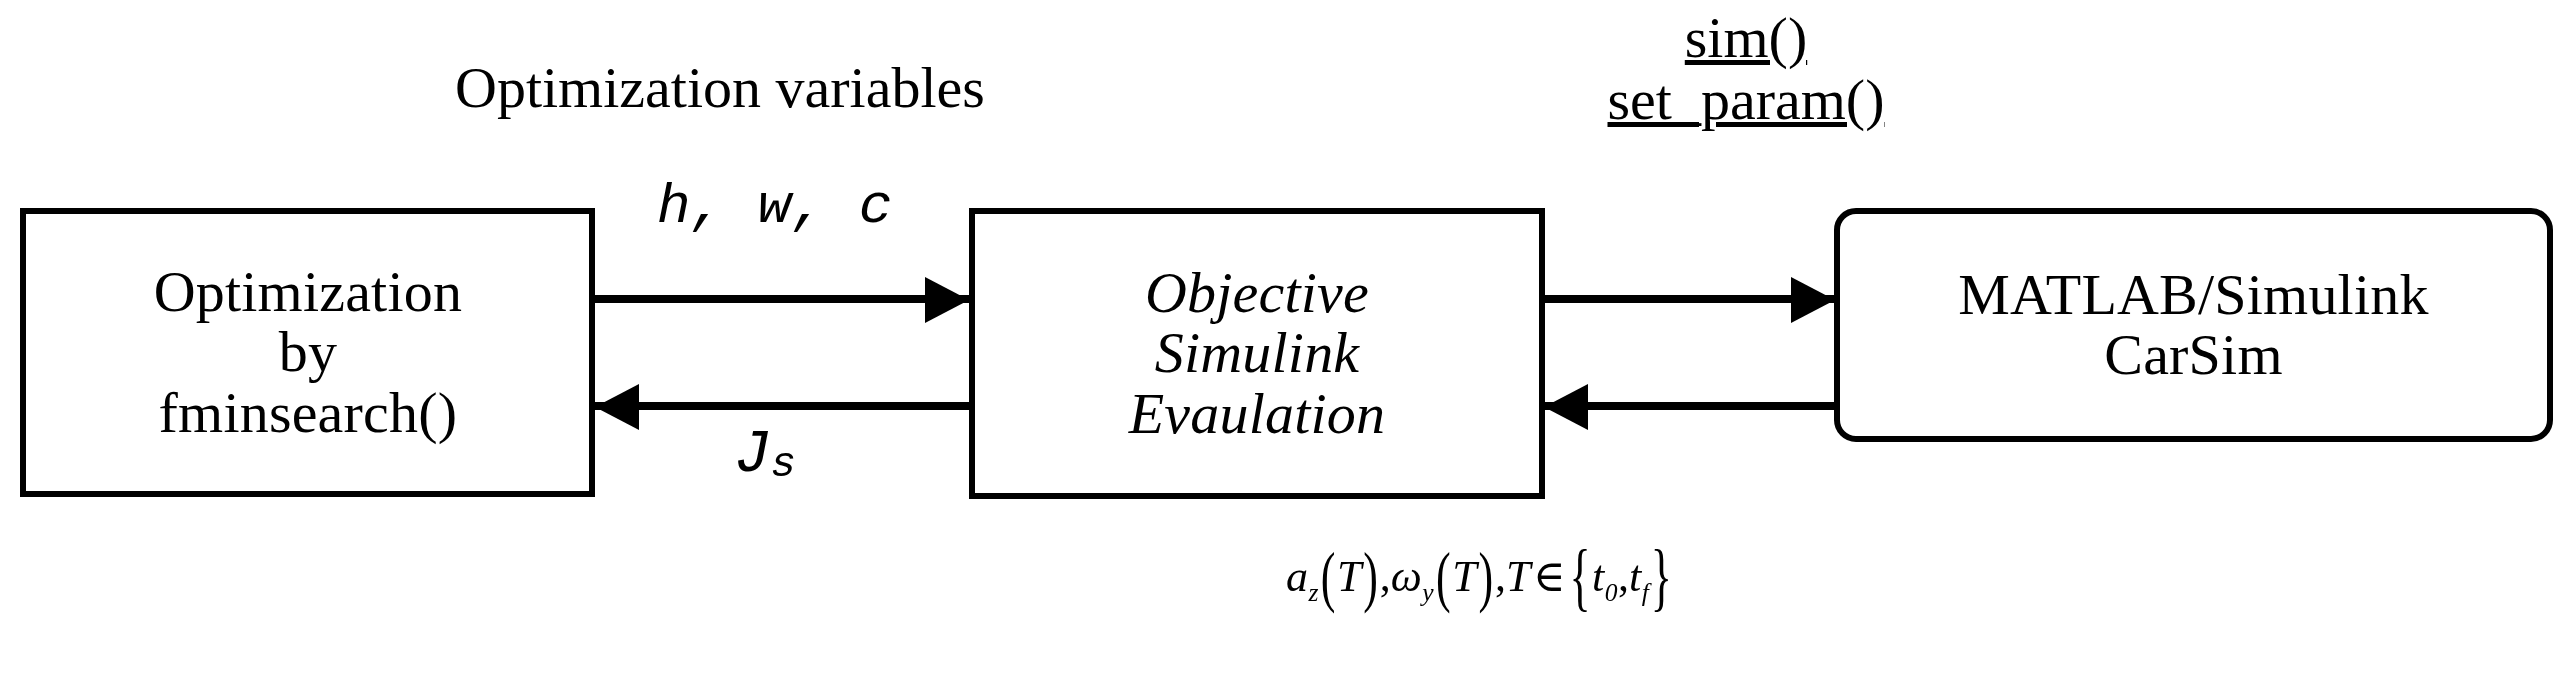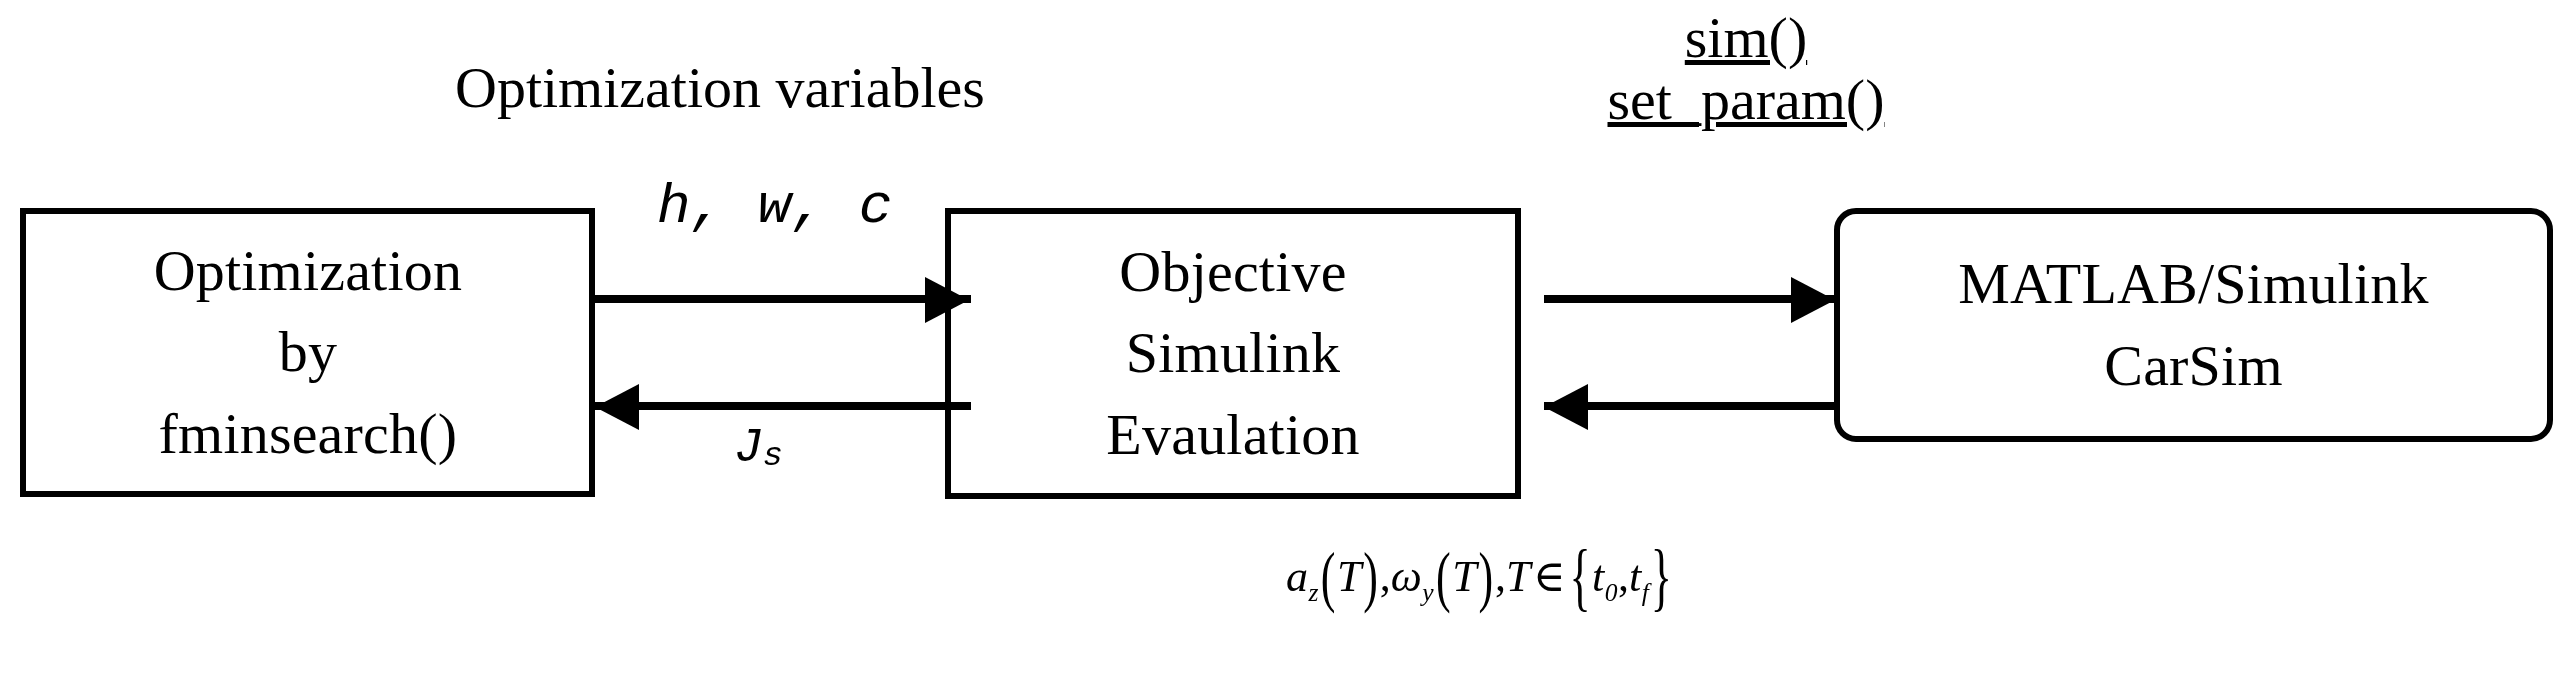--- a/index.html
+++ b/index.html
@@ -25,26 +25,25 @@
     border: 6.5px solid #000000;
     background: #ffffff;
     display: flex;
     flex-direction: column;
     align-items: center;
     justify-content: center;
     text-align: center;
     line-height: 1.04;
     font-size: 58px;
     letter-spacing: 0.2px;
-    gap: 21px;
   }
   .block .line { display: block; white-space: nowrap; }
 
   #block-optimization { left: 20.4px;   top: 208px; width: 575px; height: 289px; }
-  #block-objective    { left: 945px; top: 208px; width: 576px; height: 291px; }
+  #block-objective    { left: 969px; top: 208px; width: 576px; height: 291px; font-style: italic; }
   #block-matlab       { left: 1834px; top: 208px; width: 719px; height: 234px; border-radius: 22px; }
 
   
   .hline {
     position: absolute;
     height: 8.4px;
     background: #000000;
   }
   .arrow-head {
     position: absolute;
@@ -74,21 +73,21 @@
     position: absolute;
     white-space: nowrap;
     font-size: 58px;
     line-height: 1.06;
   }
   .label.italic { font-style: italic; font-family: Liberation Mono, monospace; }
   .label.center { text-align: center; text-decoration: underline; }
 
   #label-optimization-variables { left: 455px;  top: 41px;  font-size: 58px; margin-top: 16px; }
   #label-hwc                    { left: 657px;  top: 178px; font-size: 56px; }
-  #label-js                     { left: 734px;  top: 423px; font-size: 48px; text-align: right; }
+  #label-js                     { left: 734px;  top: 423px; font-size: 61px; text-align: right; }
   #label-sim-calls              { left: 1500px; top: 7.4px;   text-align: center; width: 492px; }
 
   
   #label-output-expression {
     position: absolute;
     left: 1286px;
     top: 555px;
     font-size: 44px;
     font-style: italic;
     white-space: nowrap;

